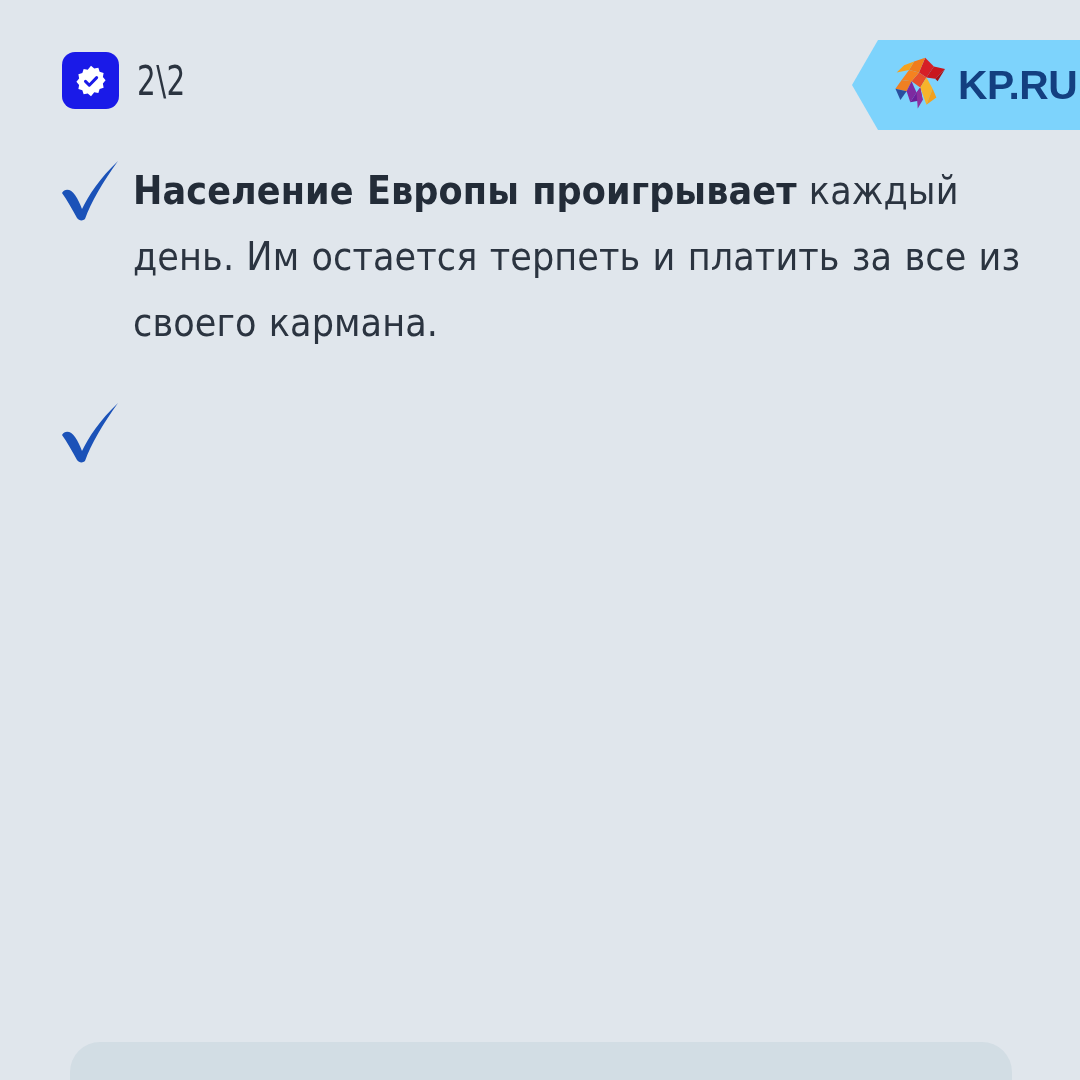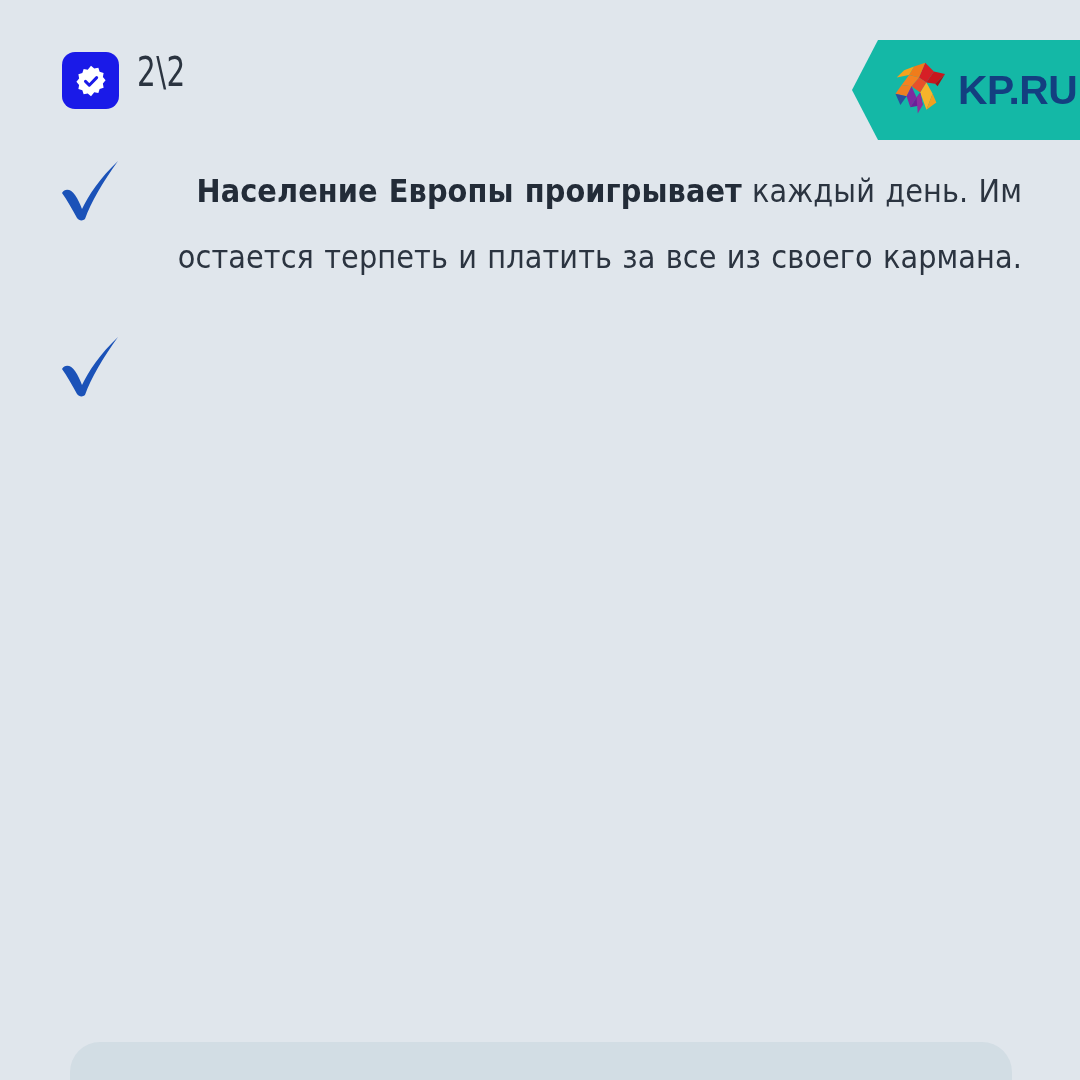--- a/index.html
+++ b/index.html
@@ -31,20 +31,21 @@
     left: 0;
     width: 1080px;
     height: 140px;
   }
 
   .counter-group {
     position: absolute;
     left: 62px;
     top: 52px;
     display: flex;
+    align-items: center;
     gap: 18px;
   }
 
   .badge-box {
     width: 57px;
     height: 57px;
     border-radius: 13px;
     background: #1a1ae8;
     display: flex;
     align-items: center;
@@ -62,22 +63,22 @@
     transform-origin: left center;
     white-space: nowrap;
   }
 
   
   .logo-tag {
     position: absolute;
     right: 0;
     top: 40px;
     width: 228px;
-    height: 100px;
-    background: #14b8a6;
+    height: 90px;
+    background: #7dd3fc;
     border-top-left-radius: 10px;
     border-bottom-left-radius: 10px;
     -webkit-clip-path: polygon(26px 0, 100% 0, 100% 100%, 26px 100%, 0 50%);
     clip-path: polygon(26px 0, 100% 0, 100% 100%, 26px 100%, 0 50%);
     display: flex;
     align-items: center;
     padding-left: 36px;
     box-sizing: border-box;
   }
   .logo-bird { width: 62px; height: 62px; flex: none; display:block; }
@@ -110,26 +111,25 @@
     position: absolute;
     left: 58px;
     top: 2px;
     width: 66px;
     height: 62px;
   }
   .tick svg { display: block; width: 100%; height: 100%; }
 
   .bullet-text {
     font-family: "DejaVu Sans Condensed", "Liberation Sans Narrow", "Liberation Sans", sans-serif;
-    font-size: 32px;
+    font-size: 39px;
     line-height: 66px;
     color: #2b3440;
     letter-spacing: 0.1px;
     word-spacing: 1px;
-    text-align: right;
   }
   .bullet-text b {
     font-weight: 700;
     color: #232c38;
   }
 
   
   .next-panel {
     position: absolute;
     left: 70px;

